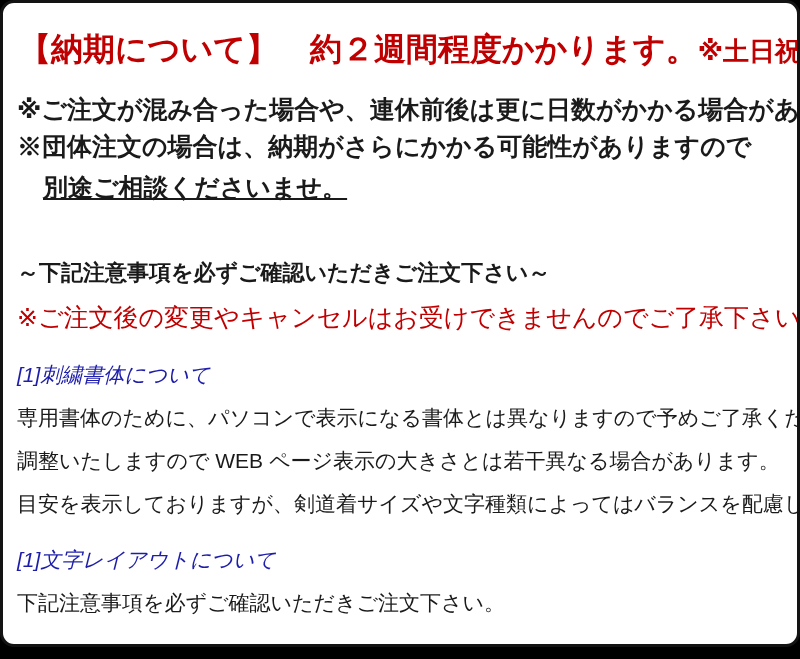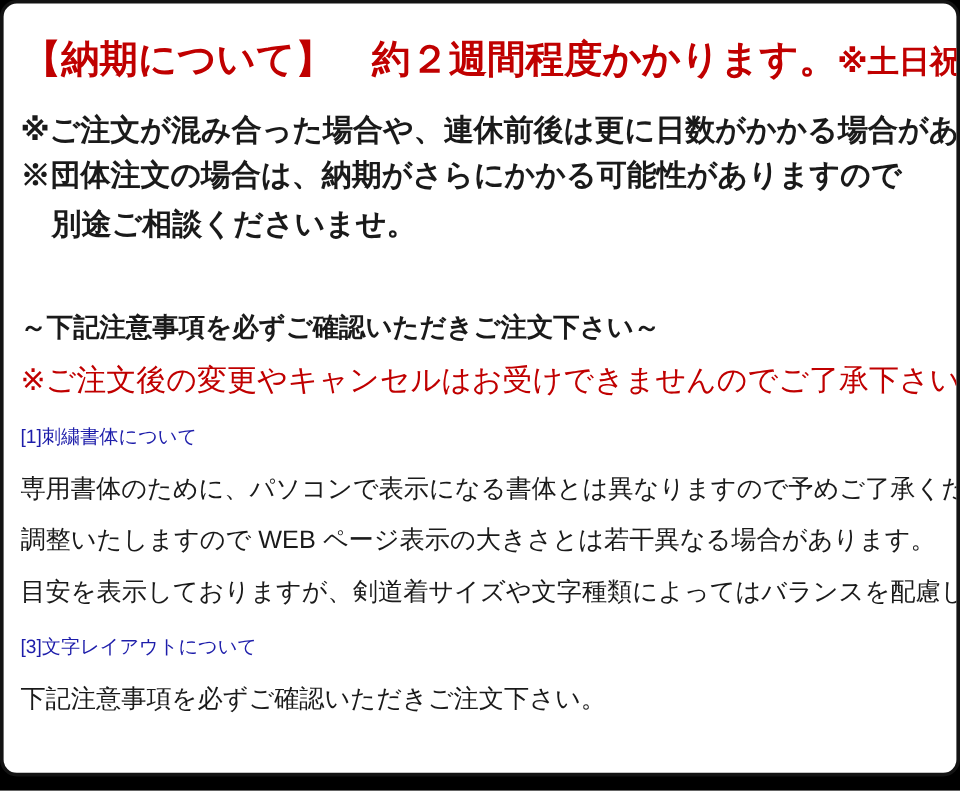--- a/index.html
+++ b/index.html
@@ -53,41 +53,42 @@
     color: var(--accent-red);
   }
   p.note {
     font-size: 25px;
     line-height: 32px;
     font-weight: bold;
     color: var(--text-black);
   }
   p.note-busy   { margin-top: 20px; }
   p.note-group  { margin-top: 6px; font-family: Liberation Serif, serif; }
-  p.note-indent { margin-top: 8px; padding-left: 26px; }
+  p.note-indent { margin-top: 8px; padding-left: 26px; text-decoration: underline; }
   h2.caution-heading {
     margin-top: 50px;
     font-size: 22px;
     line-height: 40px;
     font-weight: bold;
     color: var(--text-black);
   }
   p.warning {
     margin-top: 8px;
     font-size: 25px;
     line-height: 32px;
     font-weight: normal;
     color: var(--accent-red);
   }
   h3.item-label {
-    margin-top: 18px;
-    font-size: 16px;
+    margin-top: 28px;
+    font-size: 21px;
     line-height: 28px;
     font-weight: normal;
     color: var(--heading-blue);
+    font-style: italic;
   }
   p.item-body {
     margin-top: 15px;
     font-size: 21px;
     line-height: 28px;
     font-weight: normal;
     color: var(--text-black);
   }
 </style>
 </head>
@@ -114,18 +115,18 @@
       <h3 class="item-label">[1]刺繍書体について</h3>
       <p class="item-body">専用書体のために、パソコンで表示になる書体とは異なりますので予めご了承ください。</p>
     </section>
 
     <section>
       <p class="item-body">調整いたしますので WEB ページ表示の大きさとは若干異なる場合があります。</p>
       <p class="item-body">目安を表示しておりますが、剣道着サイズや文字種類によってはバランスを配慮し</p>
     </section>
 
     <section>
-      <h3 class="item-label">[3]文字レイアウトについて</h3>
+      <h3 class="item-label">[1]文字レイアウトについて</h3>
       <p class="item-body">下記注意事項を必ずご確認いただきご注文下さい。</p>
     </section>
 
   </div>
 </div>
 
 </body></html>

